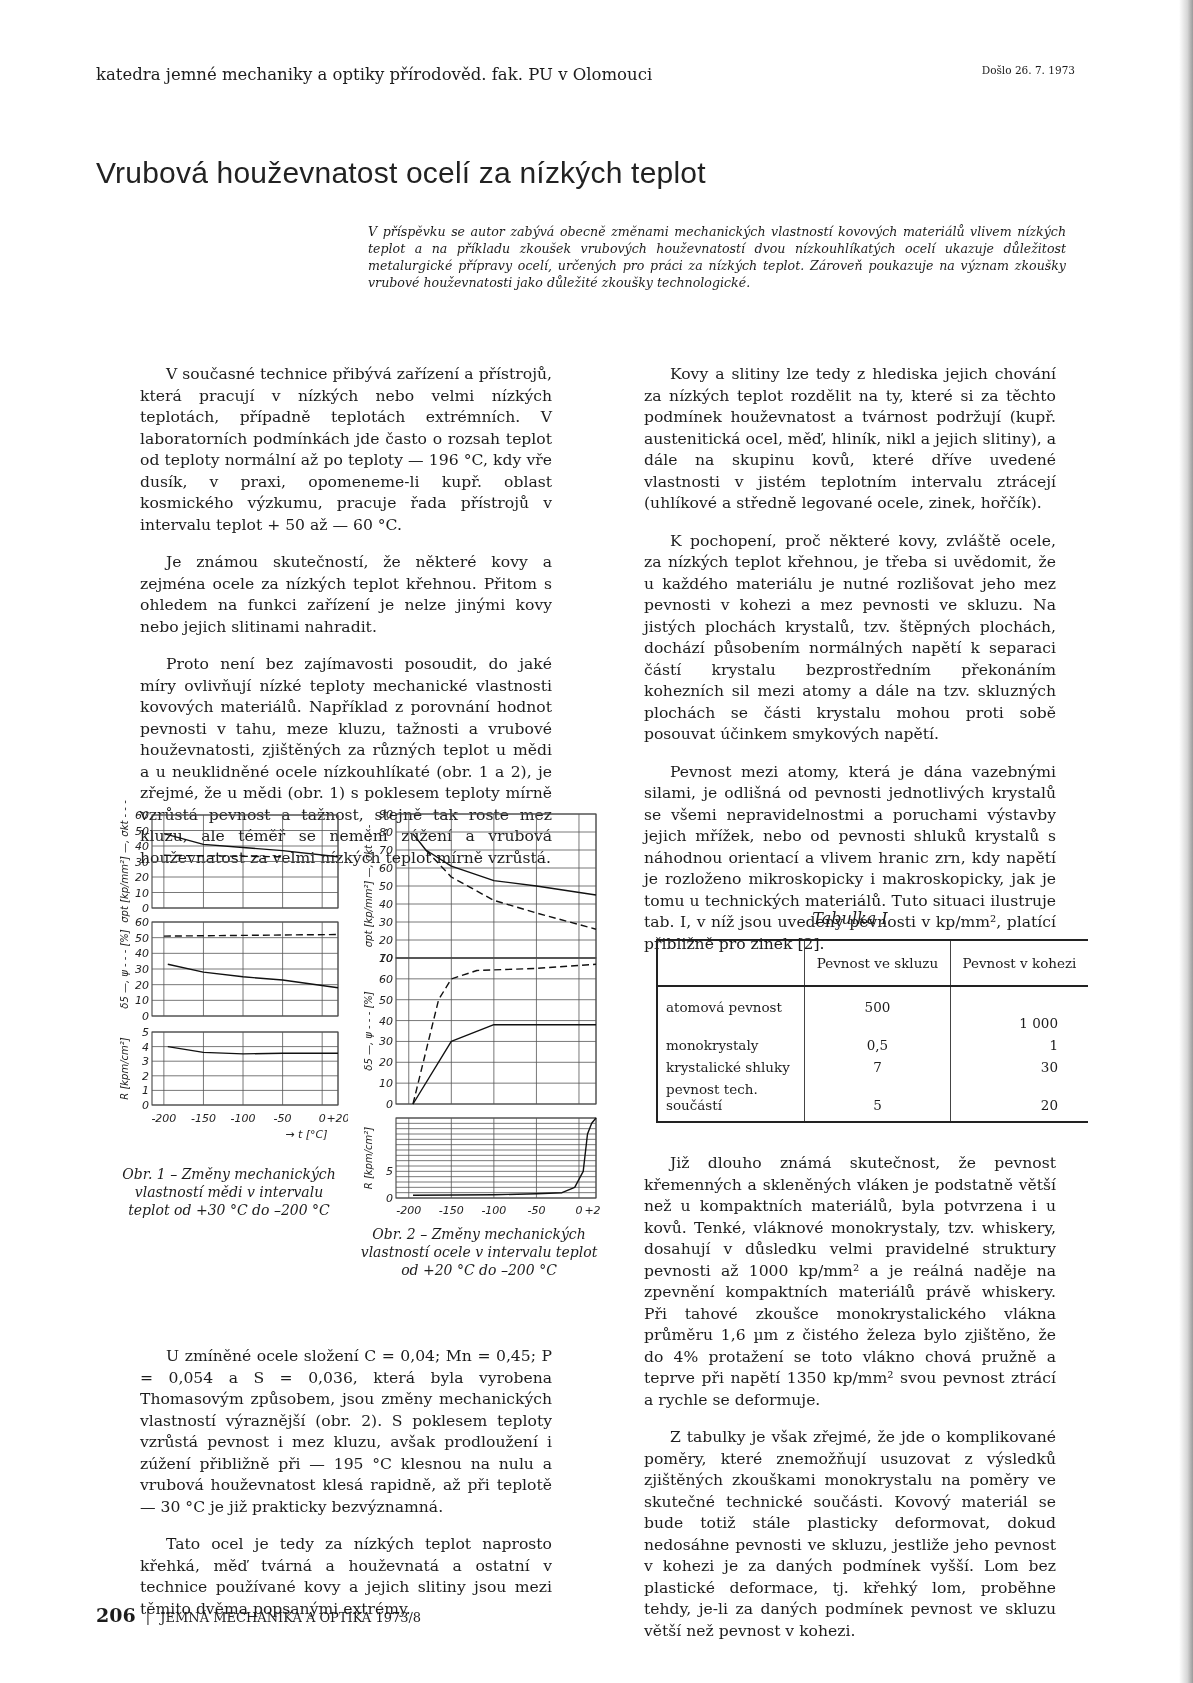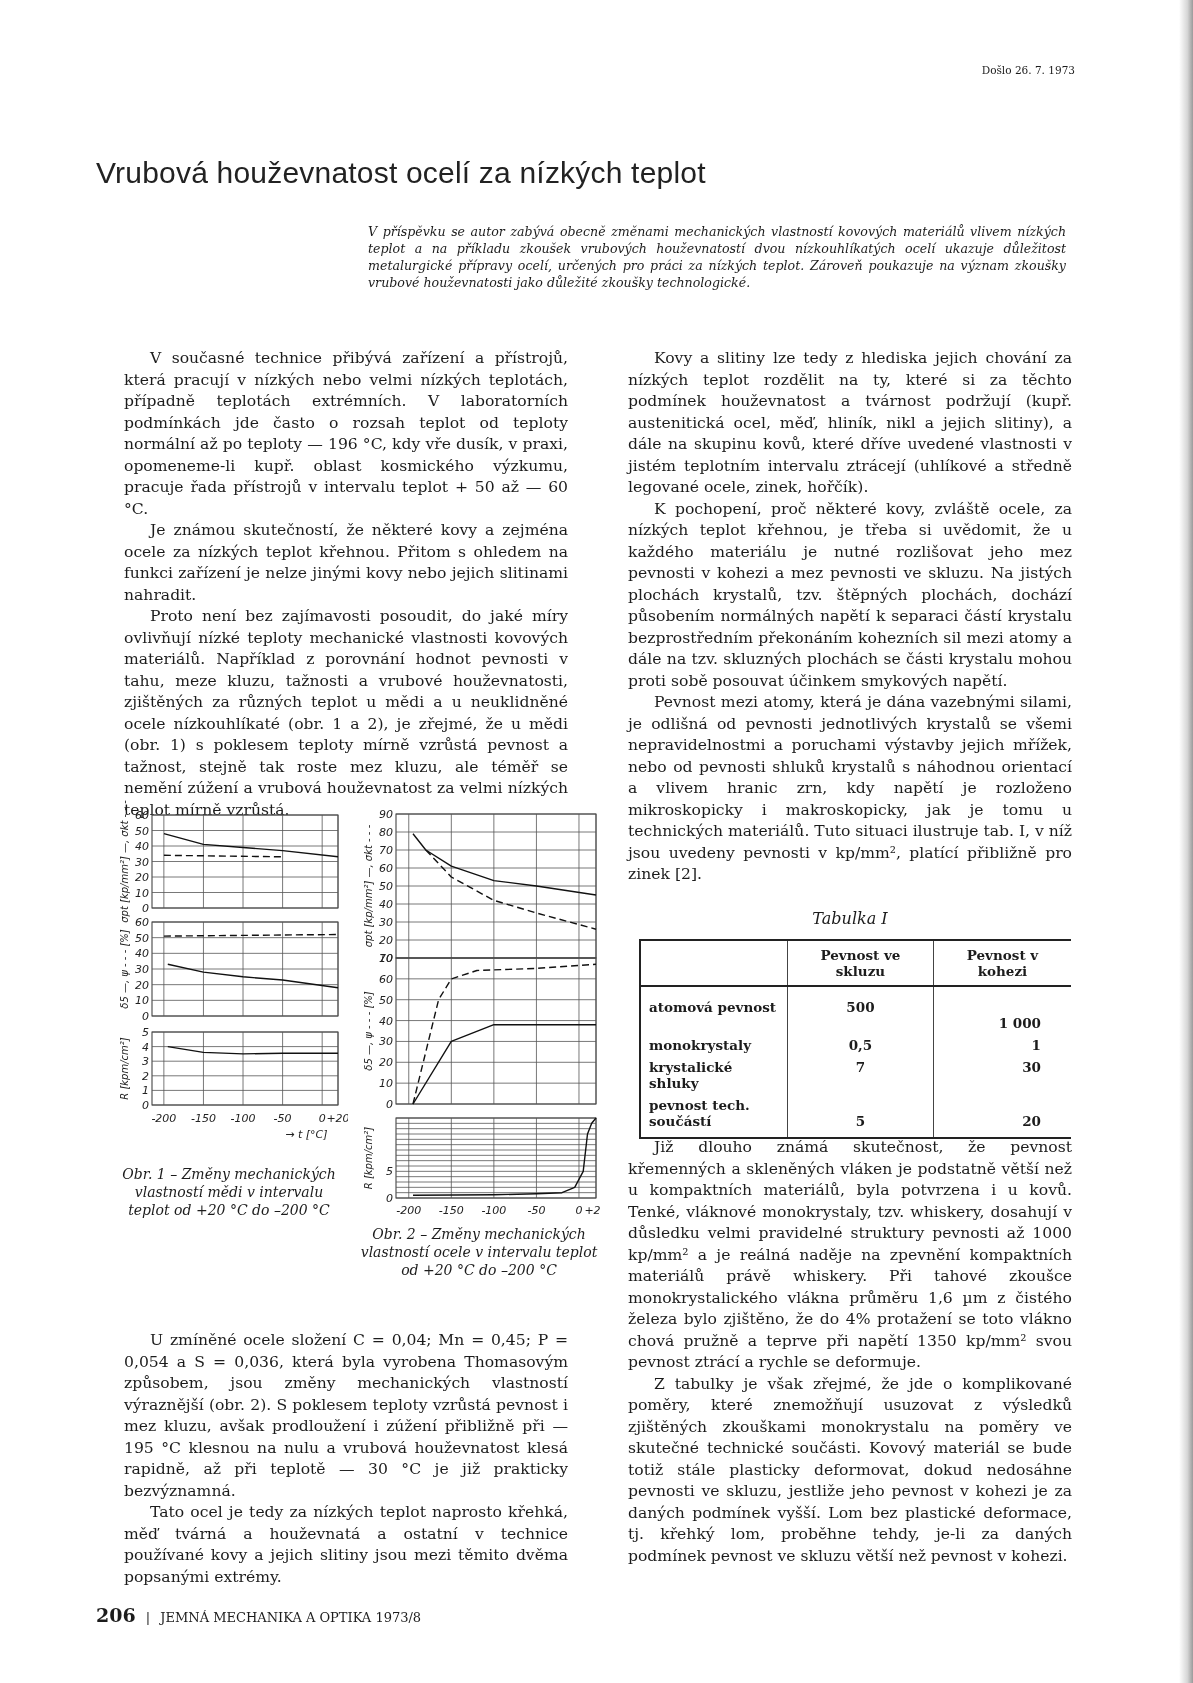--- a/index.html
+++ b/index.html
@@ -3,45 +3,46 @@
 <meta charset="utf-8">
 <style>
   html,body{margin:0;padding:0;background:#fff;}
   body{width:1193px;height:1683px;position:relative;overflow:hidden;font-family:"DejaVu Serif",serif;color:#1c1c1c;}
   .abs{position:absolute;}
   .authors{left:96px;top:64px;font-size:16.5px;line-height:21px;}
   .received{right:118px;top:64px;font-size:10.5px;}
   .title{left:96px;top:156px;font-family:Liberation Sans, sans-serif;font-size:30px;letter-spacing:0.2px;color:#222;}
   .abstract{left:368px;top:223px;width:698px;font-style:italic;font-size:12.6px;line-height:17px;text-align:justify;}
   .col{font-size:15.6px;line-height:21.5px;text-align:justify;}
-  .col p{margin:0;text-indent:26px;}
+  .col p{margin:16px;text-indent:26px;}
   .colL1{left:124px;top:348px;width:444px;}
   .colL2{left:124px;top:1330px;width:444px;}
   .colR1{left:628px;top:348px;width:444px;}
   .colR2{left:628px;top:1137px;width:444px;}
   .caption{font-style:italic;font-size:14px;line-height:18px;text-align:center;}
   .cap1{left:116px;top:1165px;width:226px;}
   .cap2{left:360px;top:1225px;width:238px;}
   .tabcap{left:628px;top:909px;width:444px;text-align:center;font-style:italic;font-size:16px;}
-  table.t{position:absolute;left:639px;top:939px;width:432px;border-collapse:collapse;font-size:13.5px;border-left:2px solid #222;border-top:2px solid #222;border-bottom:2px solid #222;font-weight:bold;}
+  table.t{position:absolute;left:656px;top:939px;width:432px;border-collapse:collapse;font-size:13.5px;border-left:2px solid #222;border-top:2px solid #222;border-bottom:2px solid #222;}
   table.t td{padding:3px 8px;vertical-align:top;}
   table.t tr.head td{border-bottom:2px solid #222;height:38px;vertical-align:middle;text-align:center;}
   table.t td.c2,table.t td.c3{border-left:1px solid #444;text-align:center;}
   table.t td.c3{text-align:right;padding-right:30px;}
   .footer{left:96px;top:1604px;font-size:13px;}
   .footer b{font-size:19px;}
   .gutter{position:absolute;right:0;top:0;width:14px;height:1683px;background:linear-gradient(90deg,#fff,#d6d6d6 60%,#9a9a9a);}
   svg text{font-family:"DejaVu Sans",sans-serif;font-style:italic;}
 </style>
 </head>
 <body>
 
 <div class="gutter"></div>
 
 <div class="abs authors">
+  <div>katedra jemné mechaniky a optiky přírodověd. fak. PU v Olomouci</div>
 </div>
 <div class="abs received">Došlo 26. 7. 1973</div>
 
 <div class="abs title">Vrubová houževnatost ocelí za nízkých teplot</div>
 <div class="abs abstract">V příspěvku se autor zabývá obecně změnami mechanických vlastností kovových materiálů vlivem nízkých teplot a na příkladu zkoušek vrubových houževnatostí dvou nízkouhlíkatých ocelí ukazuje důležitost metalurgické přípravy ocelí, určených pro práci za nízkých teplot. Zároveň poukazuje na význam zkoušky vrubové houževnatosti jako důležité zkoušky technologické.</div>
 
 <div class="abs col colL1">
   <p>V současné technice přibývá zařízení a přístrojů, která pracují v nízkých nebo velmi nízkých teplotách, případně teplotách extrémních. V laboratorních podmínkách jde často o rozsah teplot od teploty normální až po teploty — 196 °C, kdy vře dusík, v praxi, opomeneme-li kupř. oblast kosmického výzkumu, pracuje řada přístrojů v intervalu teplot + 50 až — 60 °C.</p>
   <p>Je známou skutečností, že některé kovy a zejména ocele za nízkých teplot křehnou. Přitom s ohledem na funkci zařízení je nelze jinými kovy nebo jejich slitinami nahradit.</p>
   <p>Proto není bez zajímavosti posoudit, do jaké míry ovlivňují nízké teploty mechanické vlastnosti kovových materiálů. Například z porovnání hodnot pevnosti v tahu, meze kluzu, tažnosti a vrubové houževnatosti, zjištěných za různých teplot u mědi a u neuklidněné ocele nízkouhlíkaté (obr. 1 a 2), je zřejmé, že u mědi (obr. 1) s poklesem teploty mírně vzrůstá pevnost a tažnost, stejně tak roste mez kluzu, ale téměř se nemění zúžení a vrubová houževnatost za velmi nízkých teplot mírně vzrůstá.</p>
@@ -210,21 +211,21 @@
     <polyline points="63.0,395.3 143.9,394.8 186.4,393.7 212.0,392.7 224.7,387.3 233.2,371.3 237.5,334.0 241.7,323.3 246.0,318.0" fill="none" stroke="#111" stroke-width="1.4" stroke-dasharray="none" stroke-linejoin="round"></polyline>
     <text x="58.765957446808514" y="414" text-anchor="middle" font-size="11" fill="#222">-200</text>
     <text x="101.31914893617022" y="414" text-anchor="middle" font-size="11" fill="#222">-150</text>
     <text x="143.87234042553192" y="414" text-anchor="middle" font-size="11" fill="#222">-100</text>
     <text x="186.4255319148936" y="414" text-anchor="middle" font-size="11" fill="#222">-50</text>
     <text x="228.9787234042553" y="414" text-anchor="middle" font-size="11" fill="#222">0</text>
     <text x="246" y="414" text-anchor="middle" font-size="11" fill="#222">+20</text>
     <text x="211.95744680851064" y="430" text-anchor="middle" font-size="11" fill="#222">→ t [°C]</text>
   </svg>
 
-<div class="abs caption cap1">Obr. 1 – Změny mechanických vlastností mědi v intervalu teplot od +20 °C do –200 °C</div>
+<div class="abs caption cap1">Obr. 1 – Změny mechanických vlastností mědi v intervalu teplot od +30 °C do –200 °C</div>
 <div class="abs caption cap2">Obr. 2 – Změny mechanických vlastností ocele v intervalu teplot od +20 °C do –200 °C</div>
 
 <div class="abs col colL2">
   <p>U zmíněné ocele složení C = 0,04; Mn = 0,45; P = 0,054 a S = 0,036, která byla vyrobena Thomasovým způsobem, jsou změny mechanických vlastností výraznější (obr. 2). S poklesem teploty vzrůstá pevnost i mez kluzu, avšak prodloužení i zúžení přibližně při — 195 °C klesnou na nulu a vrubová houževnatost klesá rapidně, až při teplotě — 30 °C je již prakticky bezvýznamná.</p>
   <p>Tato ocel je tedy za nízkých teplot naprosto křehká, měď tvárná a houževnatá a ostatní v technice používané kovy a jejich slitiny jsou mezi těmito dvěma popsanými extrémy.</p>
 </div>
 
 <div class="abs col colR1">
   <p>Kovy a slitiny lze tedy z hlediska jejich chování za nízkých teplot rozdělit na ty, které si za těchto podmínek houževnatost a tvárnost podržují (kupř. austenitická ocel, měď, hliník, nikl a jejich slitiny), a dále na skupinu kovů, které dříve uvedené vlastnosti v jistém teplotním intervalu ztrácejí (uhlíkové a středně legované ocele, zinek, hořčík).</p>
   <p>K pochopení, proč některé kovy, zvláště ocele, za nízkých teplot křehnou, je třeba si uvědomit, že u každého materiálu je nutné rozlišovat jeho mez pevnosti v kohezi a mez pevnosti ve skluzu. Na jistých plochách krystalů, tzv. štěpných plochách, dochází působením normálných napětí k separaci částí krystalu bezprostředním překonáním kohezních sil mezi atomy a dále na tzv. skluzných plochách se části krystalu mohou proti sobě posouvat účinkem smykových napětí.</p>

